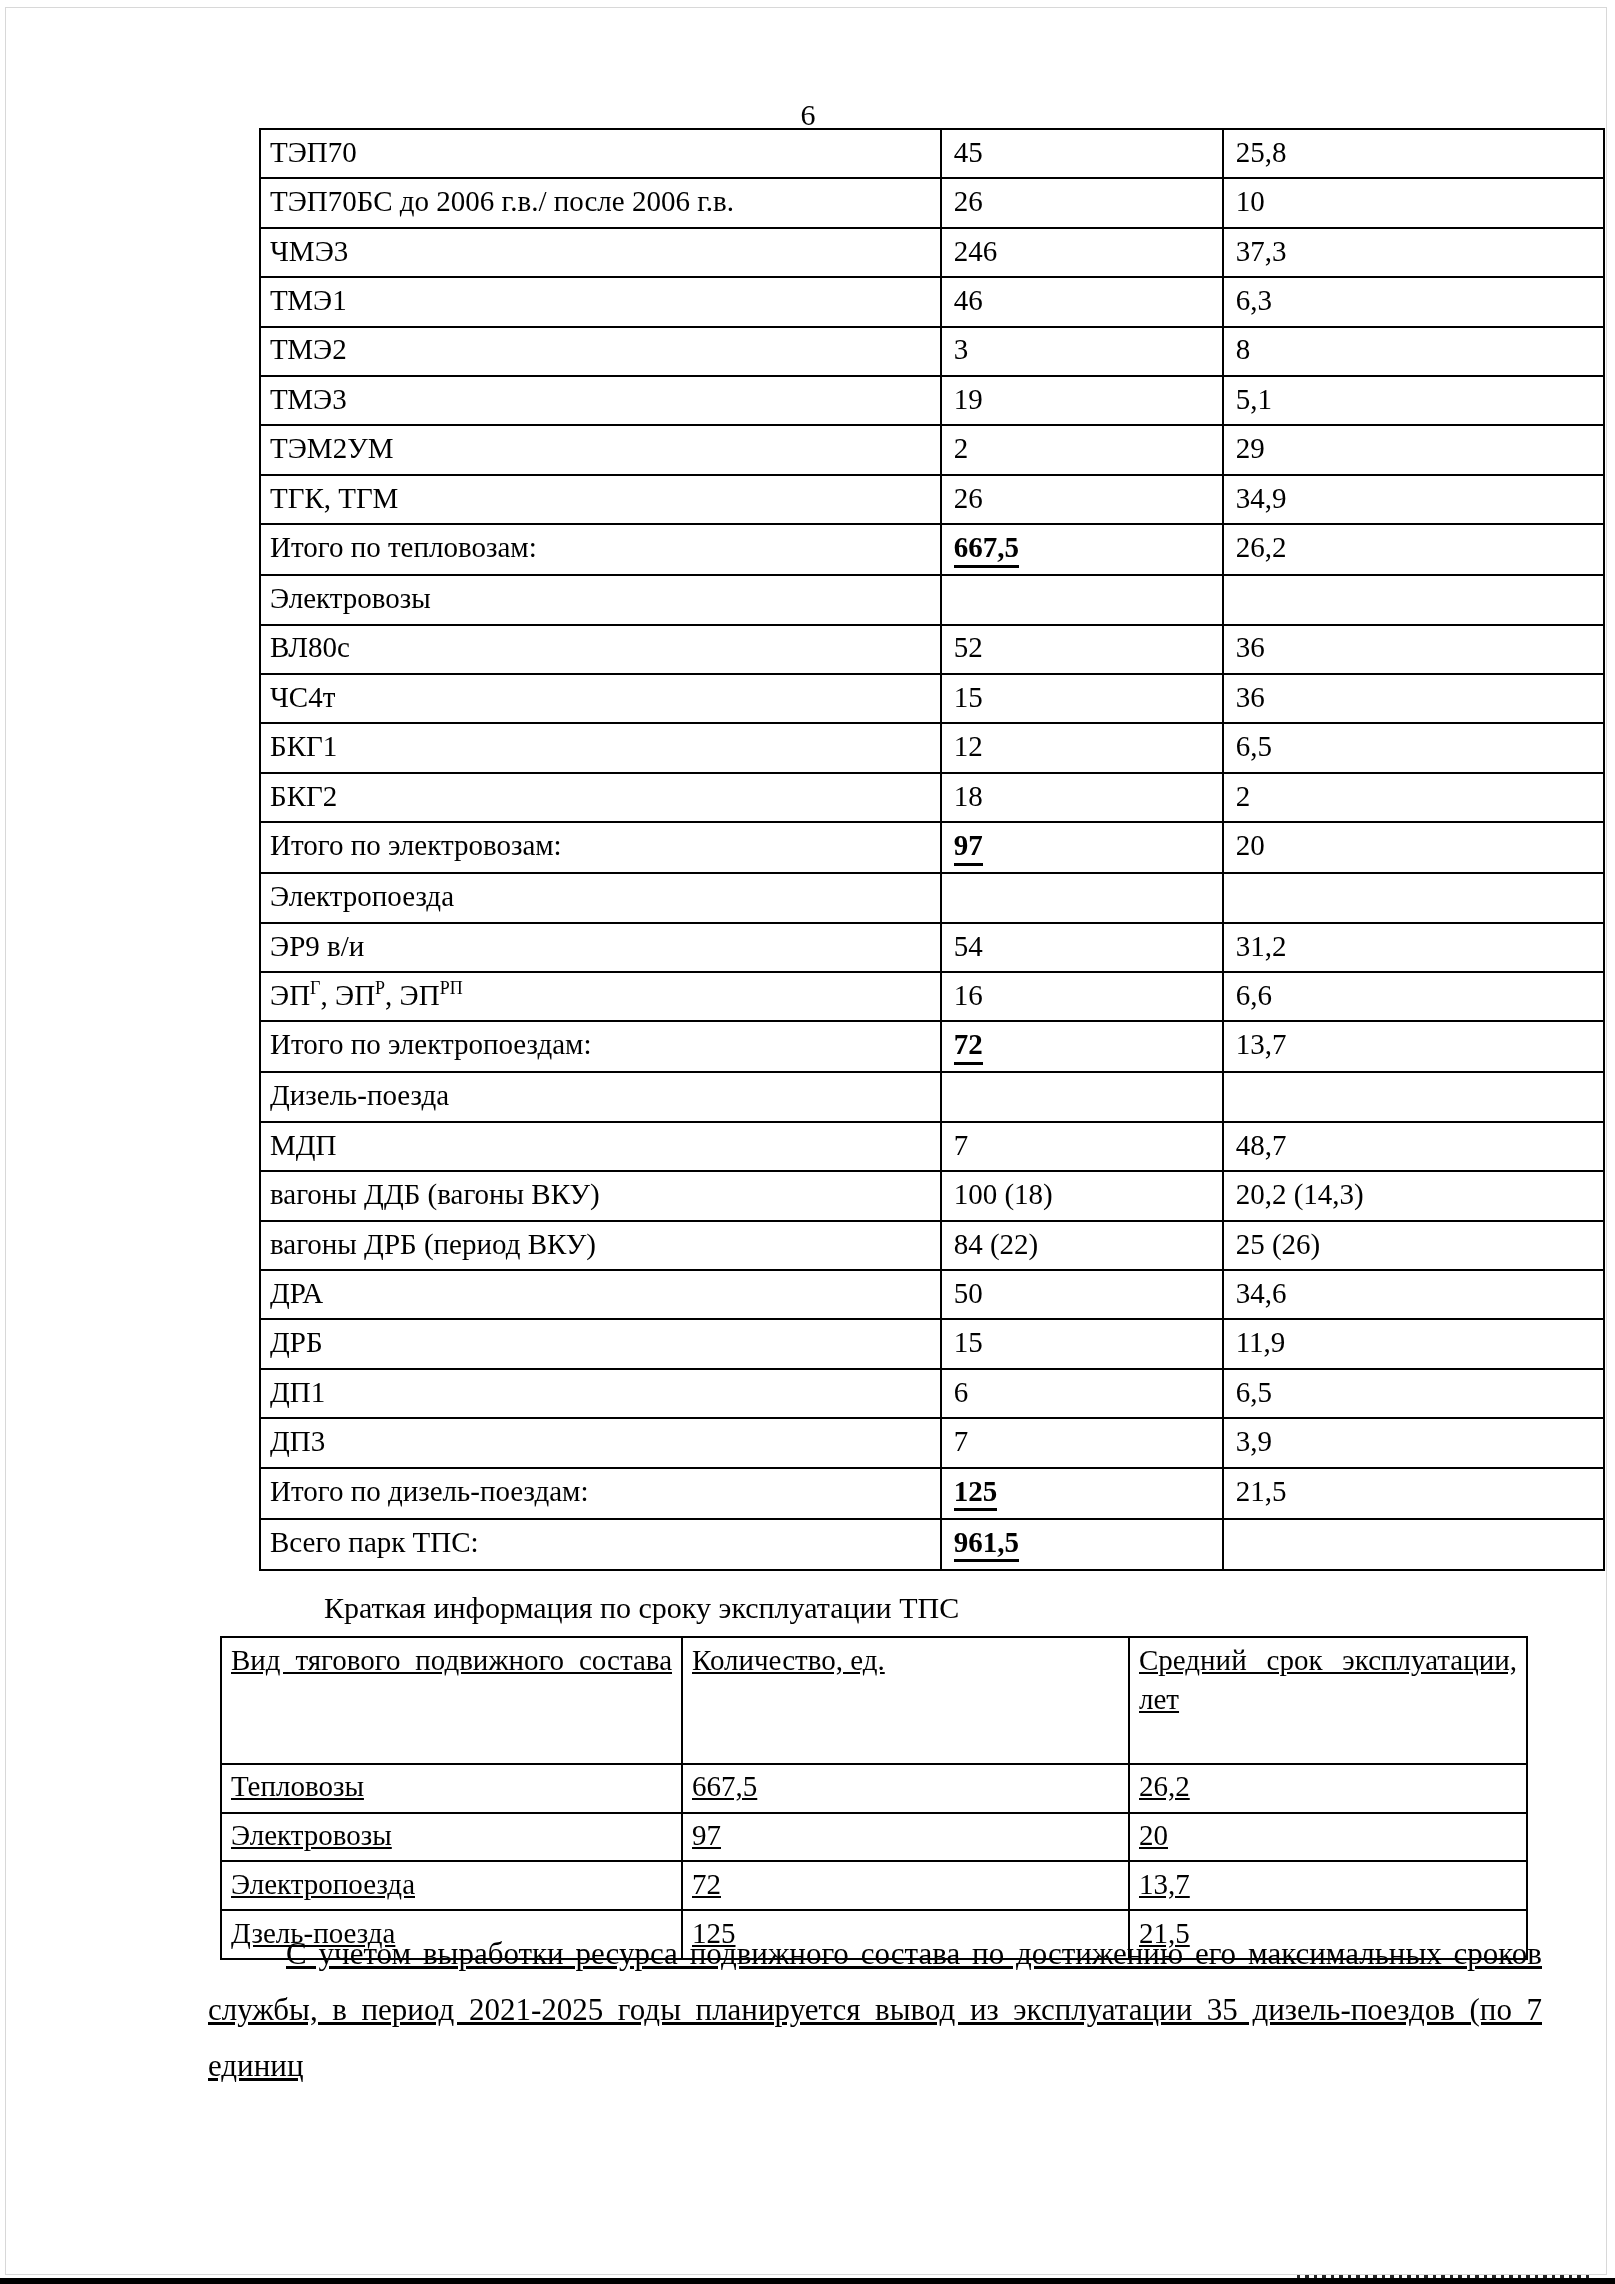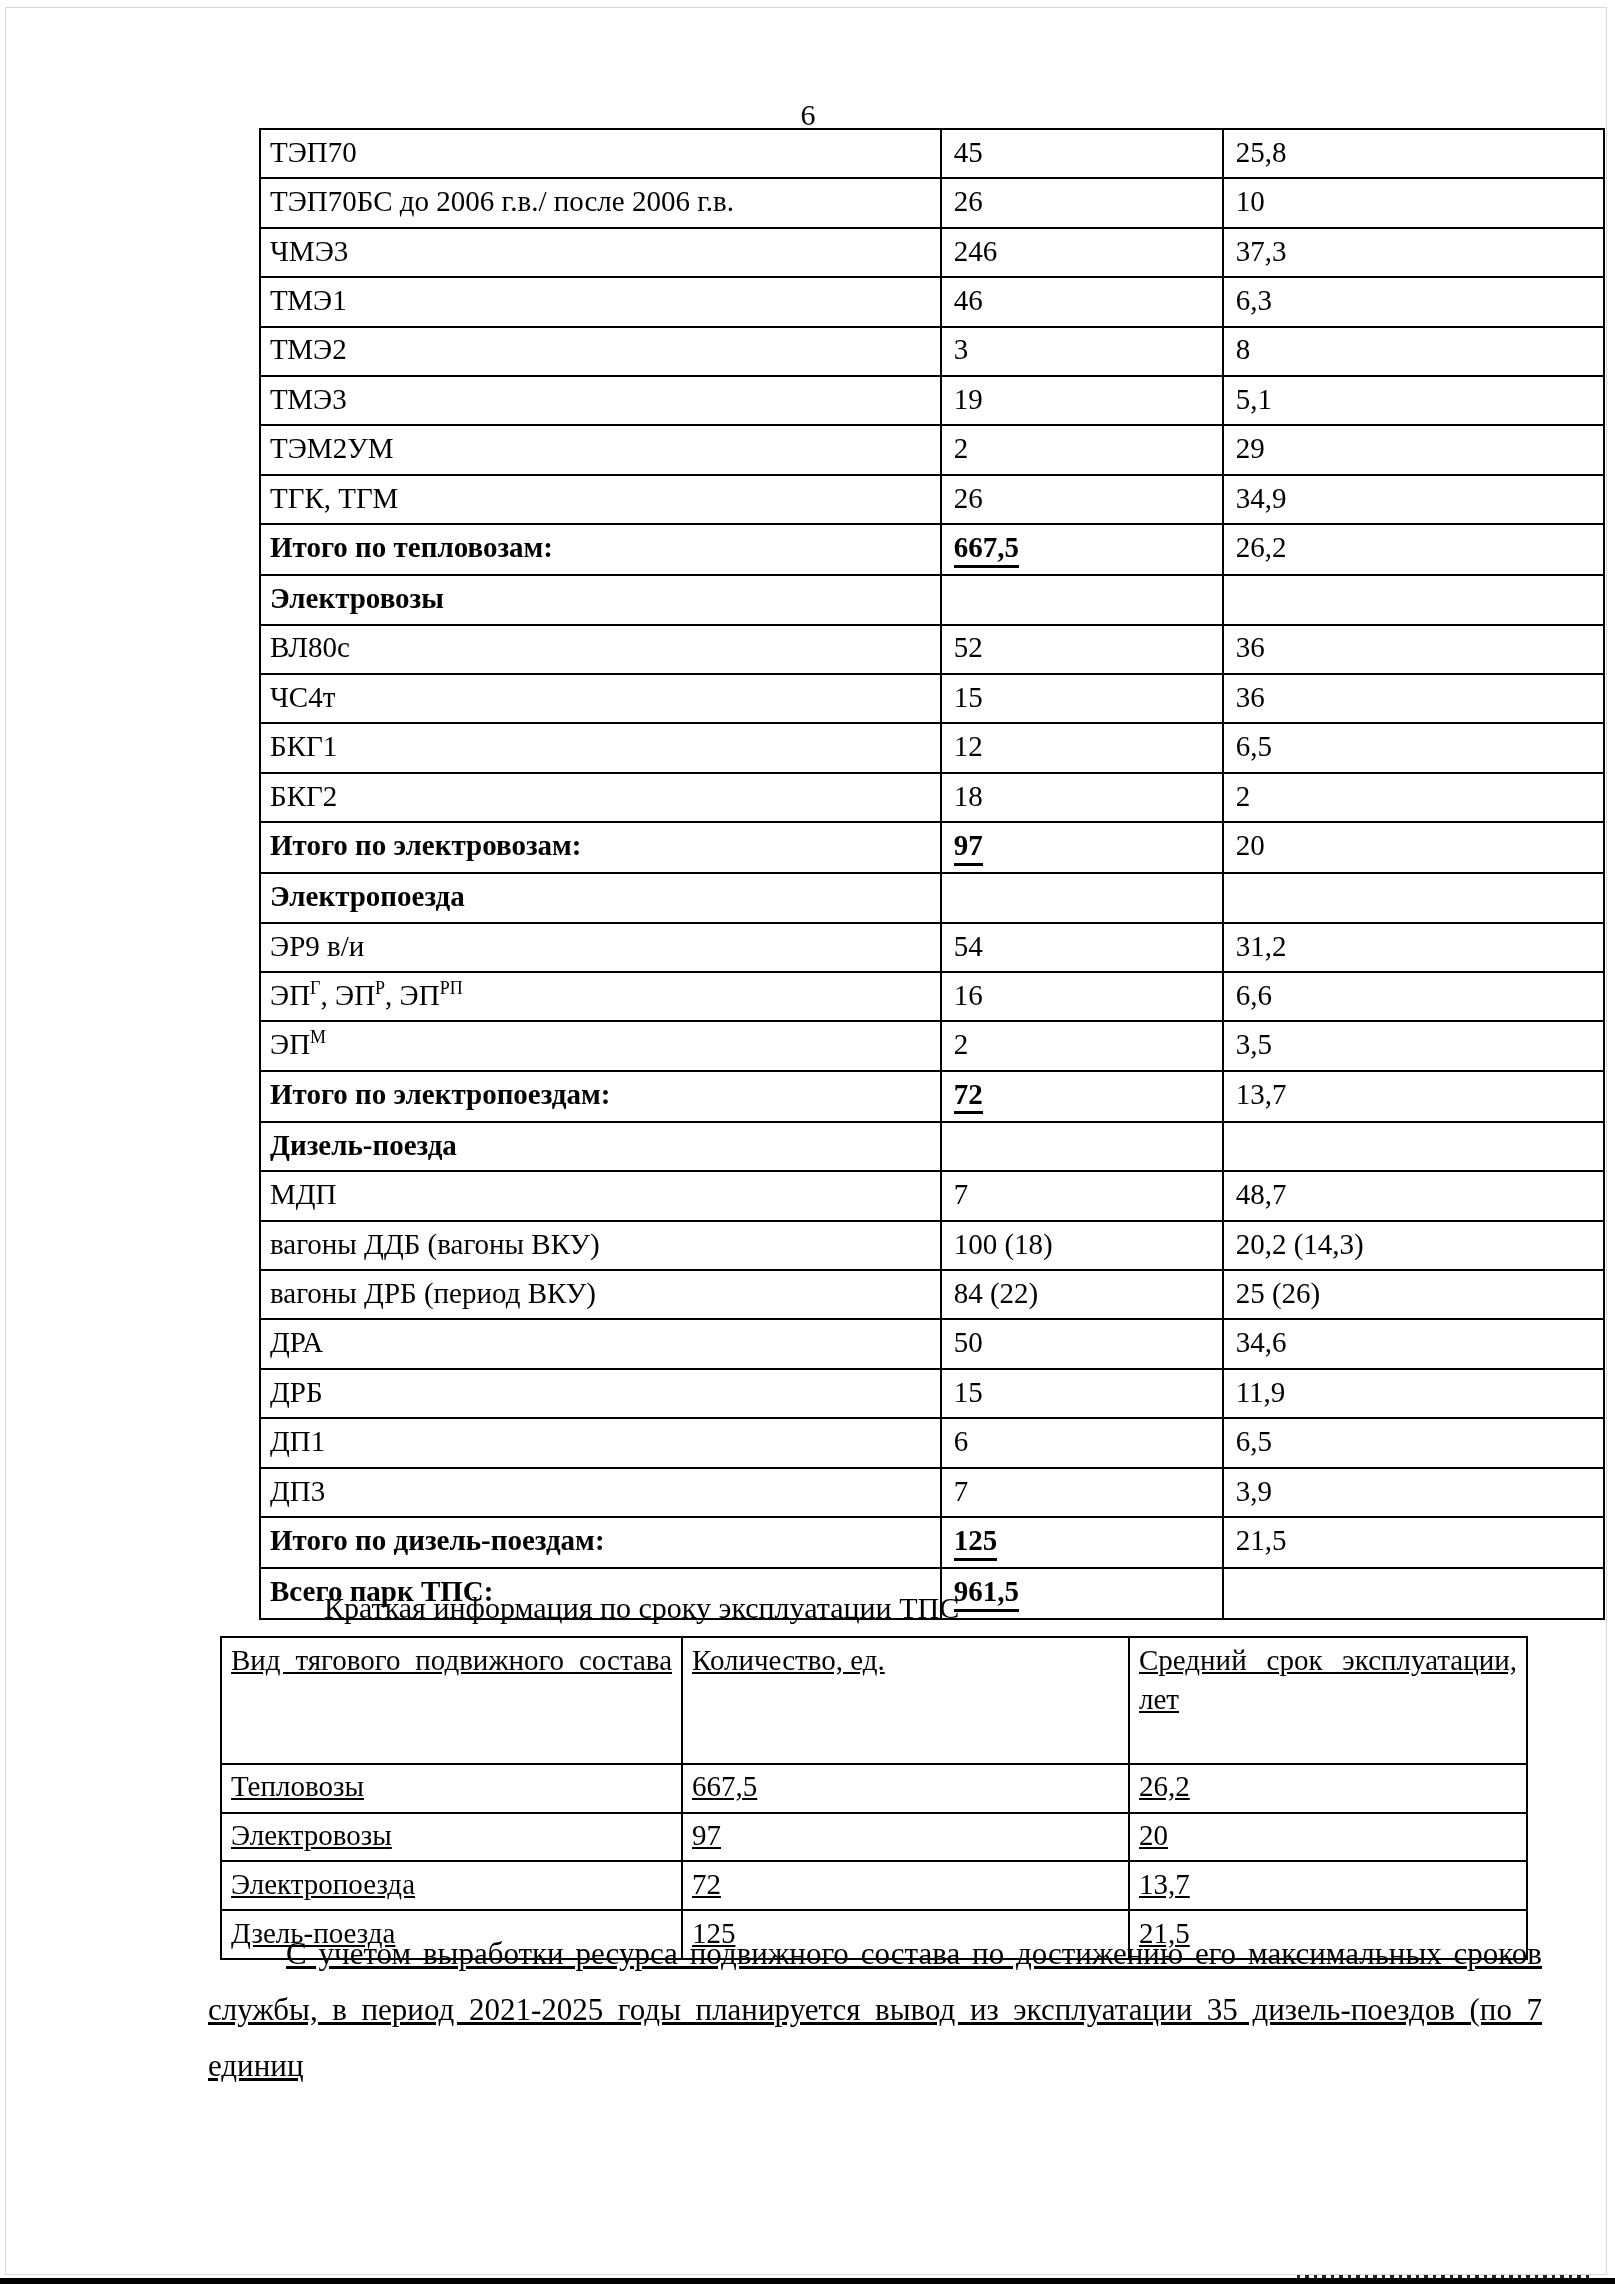--- a/index.html
+++ b/index.html
@@ -71,21 +71,21 @@
   table.doc-table td {
     border: 2px solid #000000;
     padding: 3.9px 9px 6.5px 9px;
     font-size: 29px;
     line-height: 37px;
     vertical-align: top;
   }
   table.doc-table td.num {
     padding-left: 11.7px;
   }
-  .b { font-weight: bold; }
+  .b { font-weight: normal; }
   .u-bold {
     font-weight: bold;
     border-bottom: 3.9px solid #000;
     display: inline-block;
     line-height: 33px;
     padding-bottom: 0.7px;
   }
   sup {
     font-size: 0.62em;
     vertical-align: super;
@@ -252,25 +252,20 @@
           <td>ЭР9 в/и</td>
           <td class="num">54</td>
           <td class="num">31,2</td>
         </tr>
         <tr>
           <td>ЭП<sup>Г</sup>, ЭП<sup>Р</sup>, ЭП<sup>РП</sup></td>
           <td class="num">16</td>
           <td class="num">6,6</td>
         </tr>
         <tr>
-          <td>ЭП<sup>М</sup></td>
-          <td class="num">2</td>
-          <td class="num">3,5</td>
-        </tr>
-        <tr>
           <td class="b">Итого по электропоездам:</td>
           <td class="num"><span class="u-bold">72</span></td>
           <td class="num">13,7</td>
         </tr>
         <tr>
           <td class="b">Дизель-поезда</td>
           <td class="num b"></td>
           <td class="num"></td>
         </tr>
         <tr>

